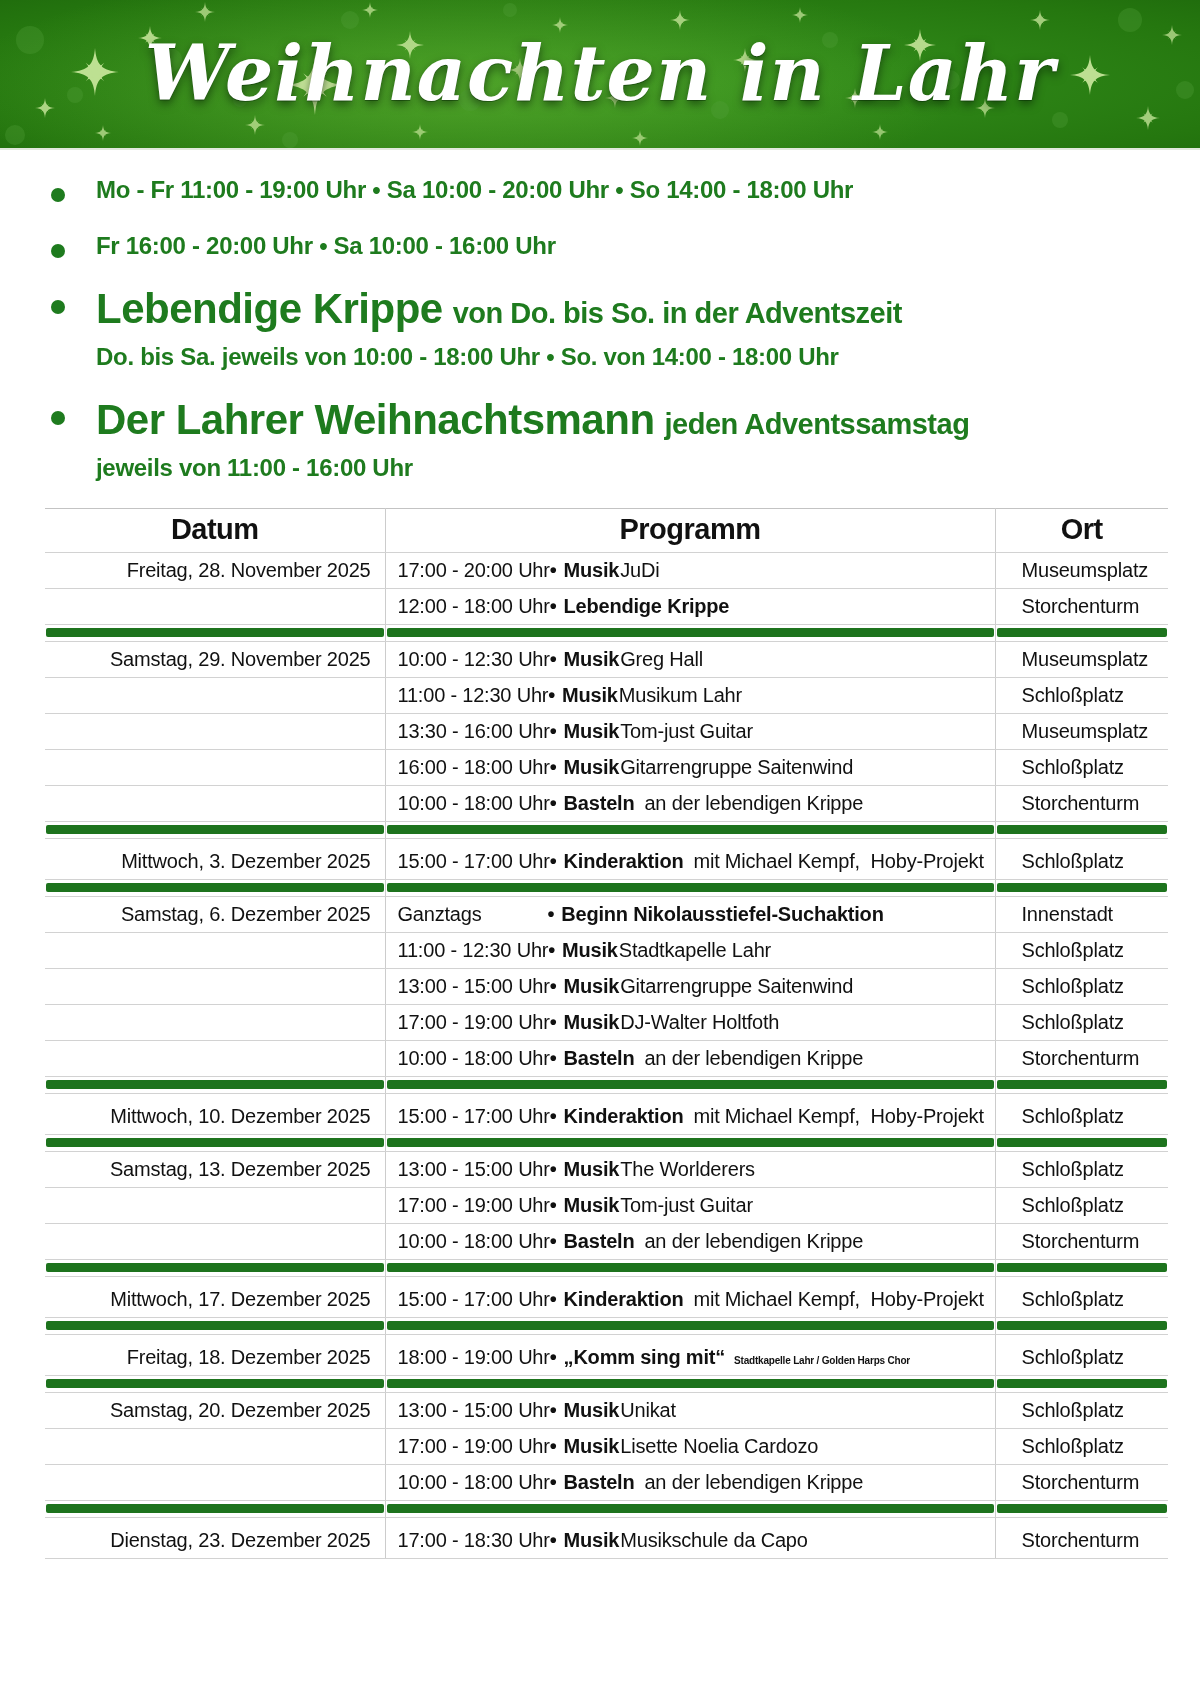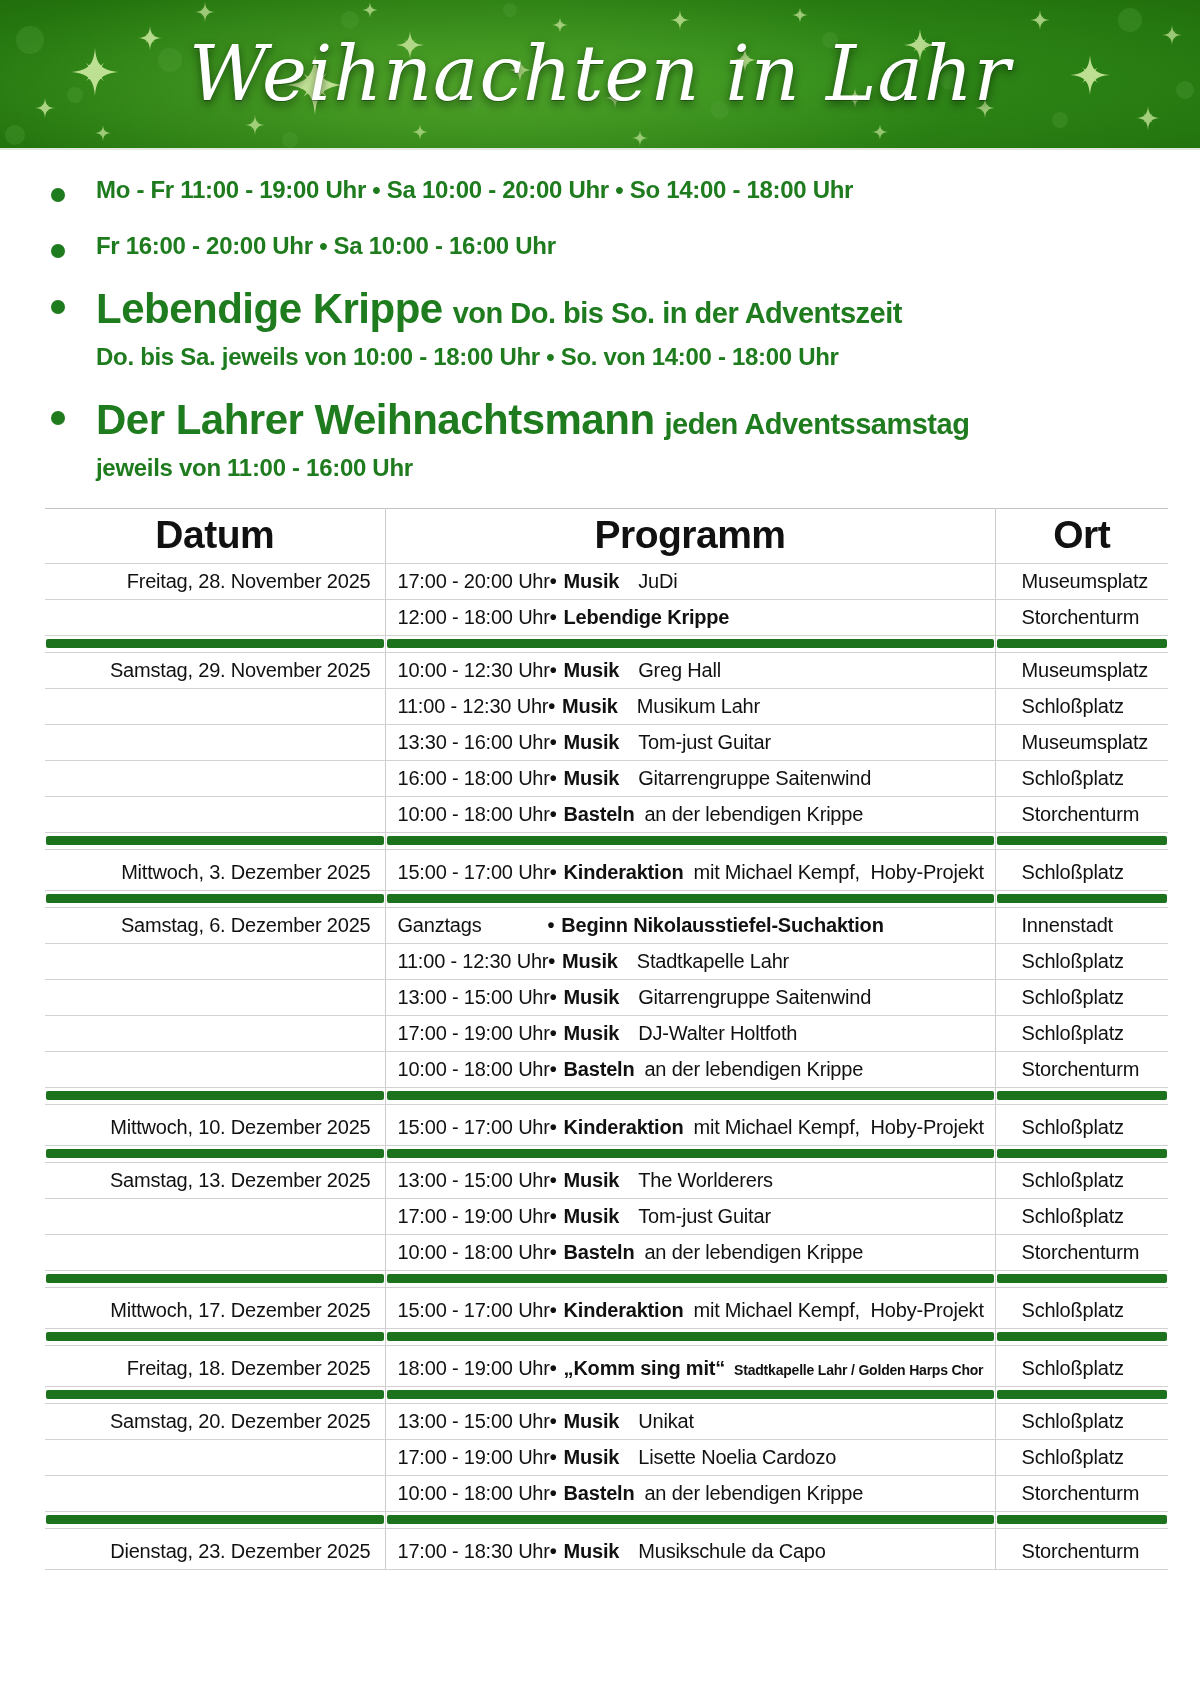--- a/index.html
+++ b/index.html
@@ -15,21 +15,21 @@
       radial-gradient(ellipse 60% 120% at 38% 60%, rgba(140,210,70,.30), transparent 70%),
       radial-gradient(ellipse 150% 170% at 50% 55%, var(--banner-center) 0%, #25770f 38%, #135207 72%, var(--banner-edge) 100%);
     border-bottom:2px solid #e2e9dd;
   }
   .banner svg{position:absolute;inset:0;}
   .banner .stars{fill:var(--sparkle);}
   .banner .bokeh{fill:#55a23d;opacity:.30;}
   .banner-title{
     position:absolute;left:0;right:0;top:18px;text-align:center;
     font-family:"DejaVu Serif","Liberation Serif",serif;
-    font-style:italic;font-weight:normal;font-size:76px;line-height:112px;color:#ffffff;
+    font-style:italic;font-weight:bold;font-size:76px;line-height:112px;color:#ffffff;
     letter-spacing:1px;
     text-shadow:0 4px 10px rgba(0,20,0,.55), 0 1px 0 rgba(0,40,0,.4);
   }
   
   .events{margin:24px 40px 0 96px;}
   .event{position:relative;margin-bottom:25px;color:var(--green);}
   .event .dot{
     position:absolute;left:-45px;top:14px;width:14px;height:14px;border-radius:50%;
     background:var(--green);
   }
@@ -45,33 +45,33 @@
   }
   .schedule col.c1{width:340px;}
   .schedule col.c2{width:610px;}
   .schedule col.c3{width:173px;}
   .schedule th,.schedule td{
     border-bottom:1px solid #d2d2d2;vertical-align:middle;
     font-size:20px;color:#111;letter-spacing:-.2px;
   }
   .schedule td+td,.schedule th+th{border-left:1px solid #cccccc;}
   .schedule th{
-    font-size:39px;font-weight:bold;text-align:center;padding:4px 0 6px;
+    font-size:29px;font-weight:bold;text-align:center;padding:4px 0 6px;
     letter-spacing:-.5px;
   }
   .c-date{text-align:right;padding:6px 14px 6px 4px;}
   .c-prog{padding:6px 8px 6px 12px;}
   .c-ort{padding:6px 4px 6px 26px;}
   tr.single td{padding-top:11px;}
   .time{display:inline-block;min-width:150px;}
   .pdot{font-weight:bold;margin-right:7px;}
   .cat{font-weight:bold;}
   .rest{margin-left:10px;}
-  .rest.wide{margin-left:19px;}
-  .rest.small{font-size:14px;font-weight:bold;margin-left:9px;}
+  .rest.wide{margin-left:1px;}
+  .rest.small{font-size:10px;font-weight:bold;margin-left:9px;}
   tr.bar-row td{padding:3px 0 4px;border-bottom:1px solid #d2d2d2;}
   .greenbar{height:9px;margin:0 1px;border-radius:2px;background:var(--bar);}
 </style>
 </head>
 <body>
 
 <div class="banner">
   <svg width="1200" height="148" viewBox="0 0 1200 148" aria-hidden="true">
     <defs>
       <path id="star4" d="M0,-20 C1,-6 6,-1 20,0 C6,1 1,6 0,20 C-1,6 -6,1 -20,0 C-6,-1 -1,-6 0,-20 Z"></path>

